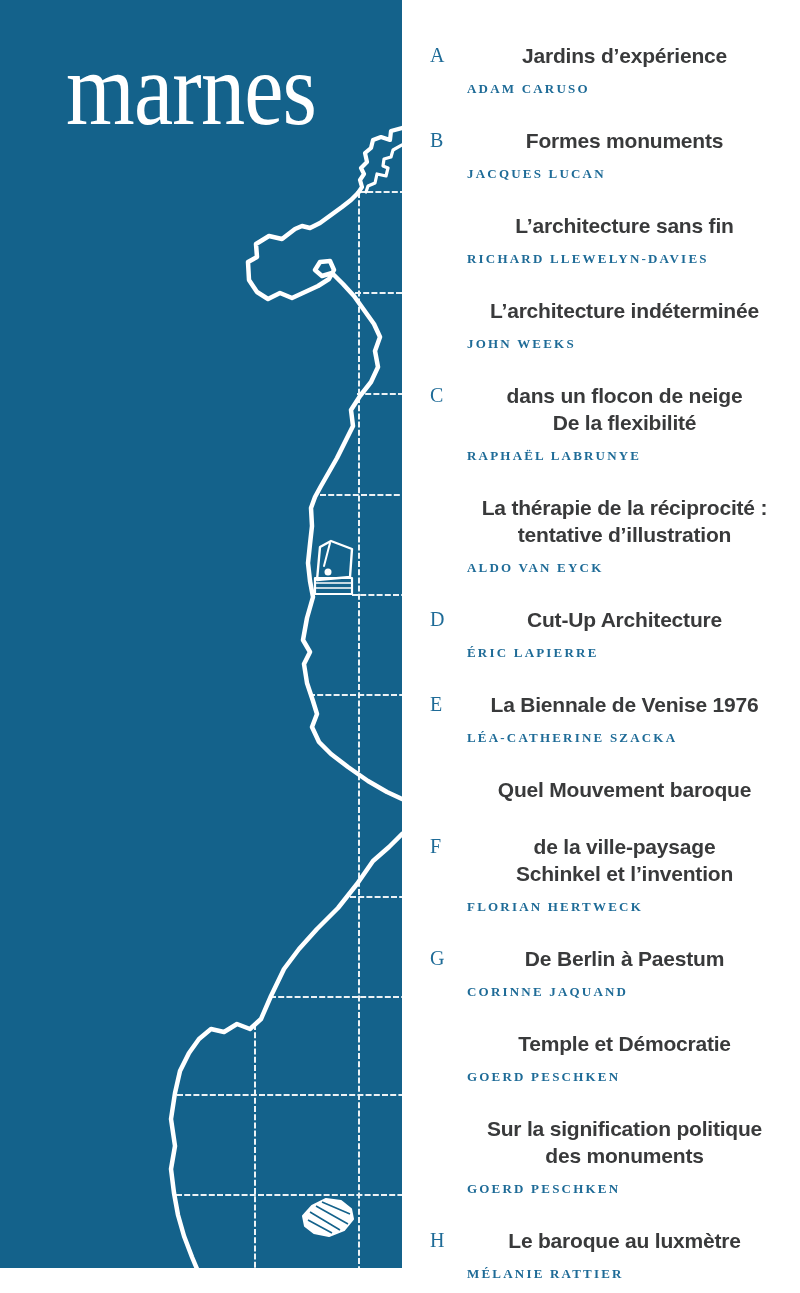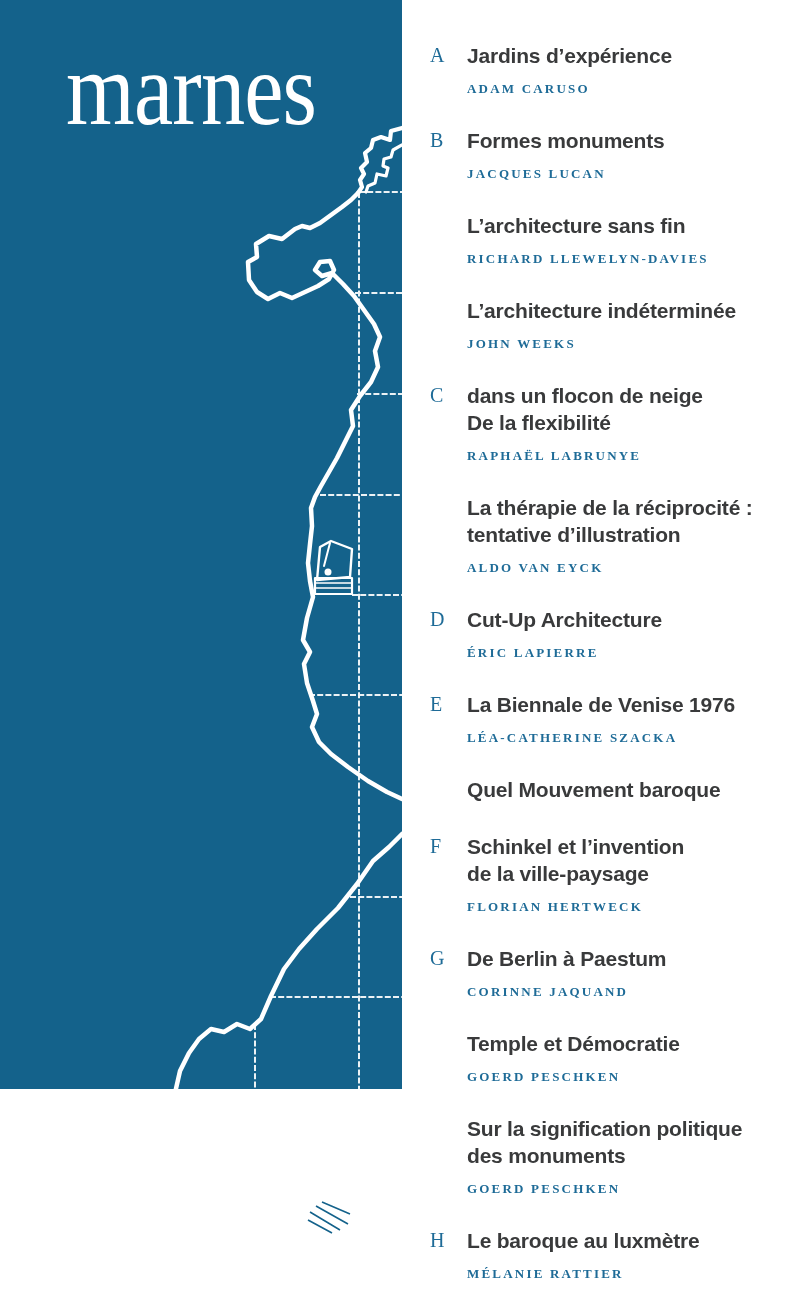--- a/index.html
+++ b/index.html
@@ -6,21 +6,21 @@
     --panel-blue:#14628b;
     --accent:#1e6b97;
     --title-dark:#393a3b;
   }
   html,body{margin:0;padding:0;}
   body{
     width:800px;height:1293px;position:relative;background:#ffffff;
     font-family:"Liberation Sans", sans-serif;overflow:hidden;
   }
   .panel{
-    position:absolute;left:0;top:0;width:402px;height:1089px;
+    position:absolute;left:0;top:0;width:402px;height:1268px;
     background:var(--panel-blue);
   }
   .map{position:absolute;left:0;top:0;}
   .logo{
     position:absolute;left:66px;top:37px;
     font-family:"Liberation Serif", serif;
     font-size:104px;line-height:1;letter-spacing:-1px;
     color:#ffffff;transform:scaleX(.85);transform-origin:left top;
     white-space:nowrap;
   }
@@ -30,21 +30,21 @@
   .entry{
     display:grid;grid-template-columns:37px 1fr;margin-bottom:30px;
   }
   .entry-letter{
     font-family:"Liberation Serif", serif;
     font-size:20px;line-height:27px;color:var(--accent);
   }
   .entry-body{min-width:0;}
   .title-line{
     font-size:21px;font-weight:bold;line-height:27px;
-    color:var(--title-dark);letter-spacing:-0.2px;white-space:nowrap;
+    color:var(--title-dark);letter-spacing:-0.2px;white-space:nowrap;text-align:center;
   }
   .entry-author{
     margin-top:12px;
     font-family:"Liberation Serif", serif;font-weight:bold;
     font-size:13px;line-height:16px;letter-spacing:2.2px;
     color:var(--accent);white-space:nowrap;
   }
 </style>
 </head>
 <body>
@@ -188,22 +188,22 @@
           <div class="title-line">Quel Mouvement baroque</div>
         </div>
 
     </div>
   </div>
 
   <div class="entry">
     <div class="entry-letter">F</div>
     <div class="entry-body">
       <div class="entry-title">
+          <div class="title-line">de la ville-paysage</div>
           <div class="title-line">Schinkel et l’invention</div>
-          <div class="title-line">de la ville-paysage</div>
         </div>
       <div class="entry-author">FLORIAN HERTWECK</div>
     </div>
   </div>
 
   <div class="entry">
     <div class="entry-letter">G</div>
     <div class="entry-body">
       <div class="entry-title">
           <div class="title-line">De Berlin à Paestum</div>

